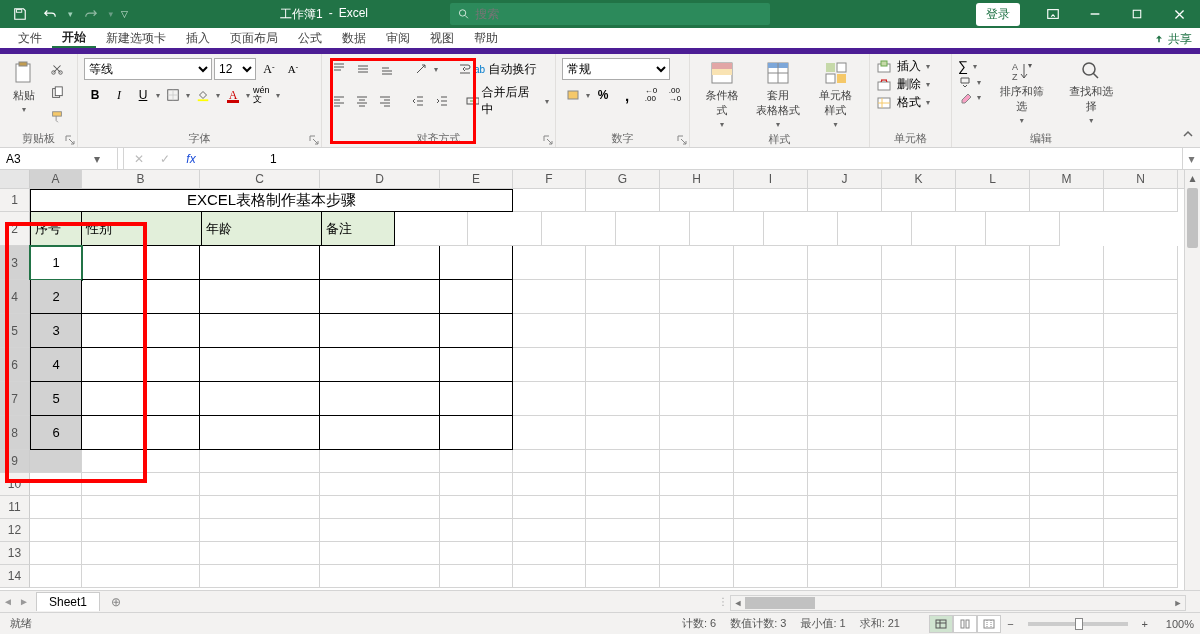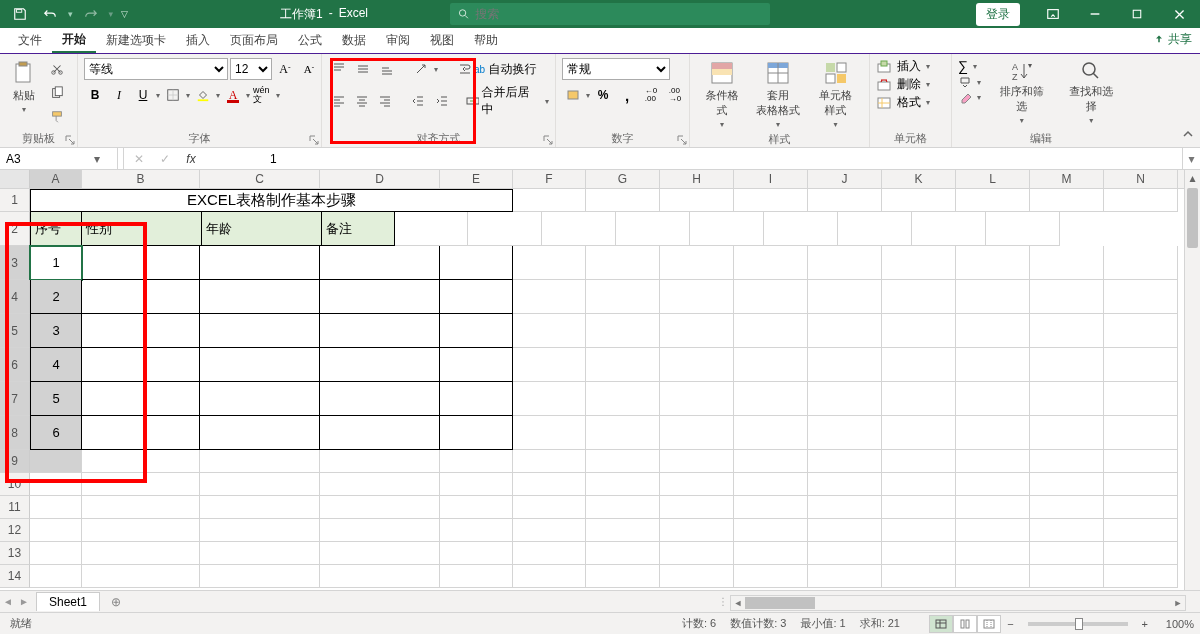--- a/index.html
+++ b/index.html
@@ -13,48 +13,48 @@
     .titlecenter { position:absolute; left:50%; transform:translateX(-50%); font-size:12px; display:flex; gap:6px; white-space:nowrap; left:280px; transform:none;}
     .searchbox { position:absolute; left:450px; width:320px; height:22px; background:#2c8a5b; border-radius:2px; display:flex; align-items:center; padding:0 8px; gap:6px; color:#cfe7da; }
     .searchbox input { background:transparent; border:none; outline:none; color:#cfe7da; width:100%; font-size:12px; }
     .winctrls { position:absolute; right:0; display:flex; align-items:center; height:100%; }
     .loginbtn { background:#fff; color:#217346; padding:3px 10px; border-radius:3px; margin-right:12px; font-size:12px; cursor:pointer; }
     .winctrls .wc { width:42px; height:28px; display:flex; align-items:center; justify-content:center; cursor:pointer; }
     .winctrls .wc svg { stroke:#fff; fill:none; }
     .winctrls .wc:first-of-type{width:36px;}
 
     
-    .tabs { height:26px; background:#fff; border-bottom:1px solid #4c1d95; display:flex; align-items:stretch; padding-left:8px; position:relative; }
+    .tabs { height:26px; background:#fff; border-bottom:6px solid #4c1d95; display:flex; align-items:stretch; padding-left:8px; position:relative; }
     .tabs .tab { padding:0 10px; display:flex; align-items:center; font-size:12px; color:#444; cursor:pointer; }
     .tabs .tab.active { font-weight:600; border-bottom:2px solid #217346; color:#222; }
     .sharebtn { position:absolute; right:8px; top:3px; font-size:12px; color:#217346; cursor:pointer; display:flex; align-items:center; gap:3px; }
 
     
     .ribbon { height:94px; background:#f3f2f1; border-bottom:1px solid #d4d4d4; display:flex; position:relative; }
     .group { border-right:1px solid #e1dfdd; display:flex; flex-direction:column; justify-content:space-between; padding:4px 6px 1px; }
     .group .grpbody { display:flex; align-items:flex-start; gap:4px; flex:1; }
     .group .grplabel { text-align:center; font-size:11px; color:#666; padding:1px 0 0; position:relative; }
     .group .grplabel .dlg { position:absolute; right:-4px; bottom:1px; width:10px; height:10px; }
     .smallbtn { width:22px; height:22px; display:flex; align-items:center; justify-content:center; cursor:pointer; border:1px solid transparent; border-radius:2px; }
     .col { display:flex; flex-direction:column; gap:2px; }
     .row { display:flex; align-items:center; gap:2px; }
     .bigbtn { display:flex; flex-direction:column; align-items:center; justify-content:center; gap:2px; cursor:pointer; padding:2px 6px; min-width:52px;}
     .bigbtn .lbl{font-size:11px;color:#444;text-align:center;}
     select.fontsel, select.sizesel, select.numfmt { height:22px; border:1px solid #ababab; background:#fff; font-size:12px; }
-    .fontsel { width:144px; } .sizesel{width:42px;} .numfmt{width:108px;}
+    .fontsel { width:128px; } .sizesel{width:42px;} .numfmt{width:108px;}
     .redbox { border:3px solid #ff0000; position:absolute; pointer-events:none; }
     .ribbon .collapse { position:absolute; right:6px; bottom:4px; cursor:pointer; }
 
     
     .fbarrow { height:22px; border-bottom:1px solid #d4d4d4; display:flex; align-items:stretch; background:#fff; }
     .namebox { width:118px; border-right:1px solid #d4d4d4; display:flex; align-items:center; }
     .namebox input { border:none; width:90px; padding-left:6px; font-size:12px; outline:none; }
     .namebox .dd { width:14px; text-align:center; color:#666; cursor:pointer; }
     .fxarea { display:flex; align-items:center; width:140px;gap:4px; padding:0 4px; }
-    .fxbtn { width:22px; text-align:center; color:#404040; cursor:pointer;}
+    .fxbtn { width:22px; text-align:center; color:#1d4ed8; cursor:pointer;}
     .formulabox { flex:1; display:flex; align-items:center; padding-left:6px; font-size:12px; }
     .fbarrow .expand{width:18px;display:flex;align-items:center;justify-content:center;color:#777;cursor:pointer;border-left:1px solid #d4d4d4;}
 
     
     .sheetarea { position:relative; height:420px; overflow:hidden; }
     .colheads { display:flex; height:19px; border-bottom:1px solid #d4d4d4; background:#f3f2f1;}
     .selall { width:30px; border-right:1px solid #ccc; background:#e6e6e6; }
     .ch { border-right:1px solid #d4d4d4; text-align:center; font-size:12px; color:#555; height:19px; line-height:19px; }
     .ch.sel { background:#d2d2d2; }
     .rows { }

